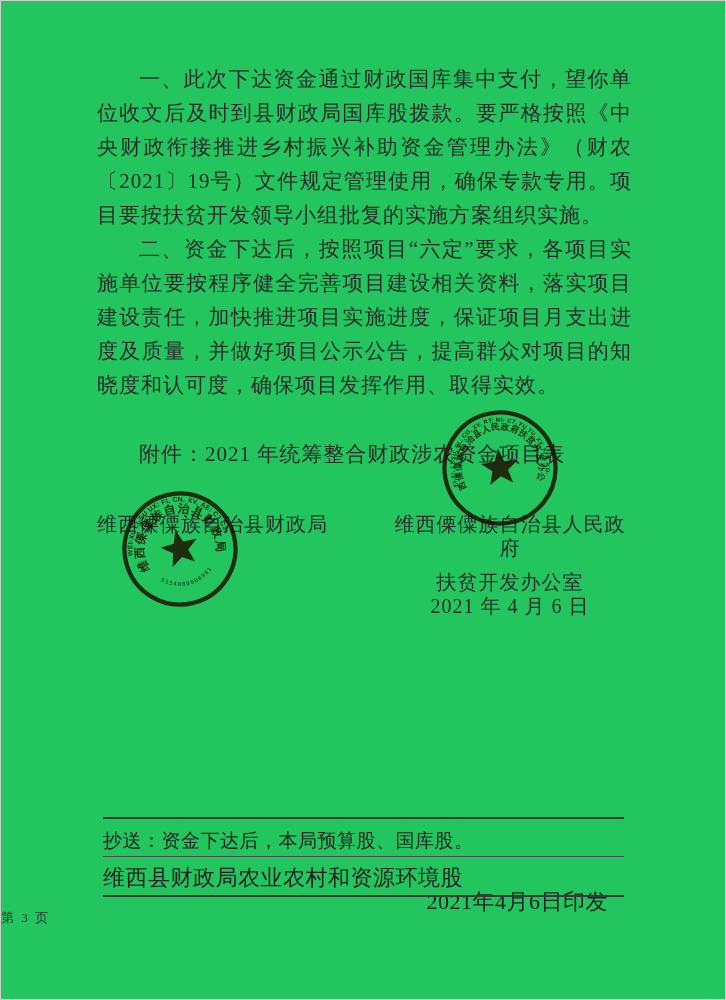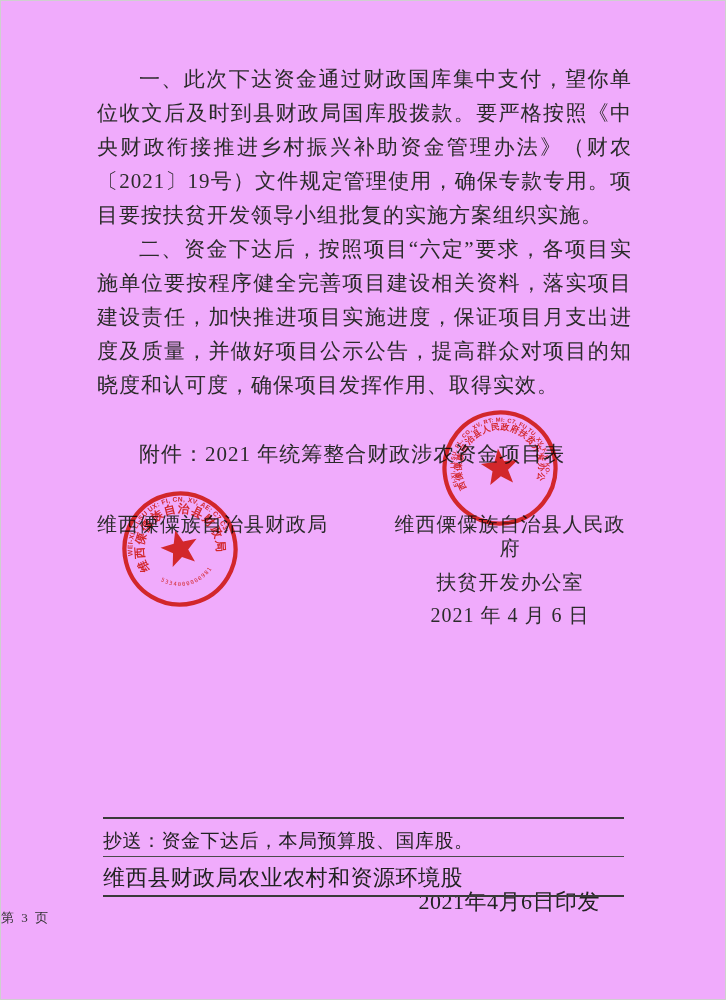--- a/index.html
+++ b/index.html
@@ -1,19 +1,19 @@
 <!DOCTYPE html>
 <html><head>
 <meta charset="utf-8">
 <style>
   html,body{margin:0;padding:0;background:#ffffff;}
   .page{
     position:relative;
     width:726px;height:1000px;
-    background:#f0abfc;
+    background:#22c55e;
     border:1px solid #cfcfcf;
     box-sizing:border-box;
     overflow:hidden;
     font-family:"Liberation Serif","DejaVu Serif",serif;
     color:#2b2b2b;
   }
   .body-text{
     position:absolute;left:96px;top:61px;width:535px;
     font-size:21px;line-height:34px;letter-spacing:1px;
     text-align:justify;color:#2b2b2b;
@@ -25,39 +25,39 @@
   }
   .sig-left{
     position:absolute;left:96px;top:511px;
     font-size:20px;line-height:24px;letter-spacing:1px;
   }
   .sig-right{
     position:absolute;left:388px;top:511px;width:242px;
     text-align:center;font-size:20px;line-height:24px;letter-spacing:1px;
   }
   .sig-right .org2{margin-top:10px;}
-  .sig-right .date{margin-top:9px;}
+  .sig-right .date{}
   .seal{position:absolute;mix-blend-mode:multiply;opacity:0.93;}
   .seal svg{display:block;}
   .seal-left{left:118px;top:487px;transform:rotate(-14deg);}
   .seal-right{left:438px;top:406px;transform:rotate(-6deg);}
   .rule{position:absolute;left:102px;width:521px;background:#3a3a3a;}
   .rule-1{top:816px;height:2px;}
   .rule-2{top:855px;height:1px;background:#4a4a4a;}
   .rule-3{top:894px;height:2px;}
   .cc-line{
     position:absolute;left:102px;top:828px;width:521px;
     font-size:19px;line-height:24px;letter-spacing:0.5px;color:#222;
   }
   .issuer-line{
     position:absolute;left:102px;top:865px;width:521px;
     font-size:22px;line-height:24px;letter-spacing:0.5px;color:#222;
   }
   .issuer-line .issuer{float:left;}
-  .issuer-line .issue-date{float:right;margin-right:24px;}
+  .issuer-line .issue-date{float:right;margin-right:16px;}
   .page-num{
     position:absolute;left:0;top:908px;width:726px;
     text-align:left;font-size:13px;letter-spacing:2px;color:#333;
   }
 </style>
 </head>
 <body>
 
 <div class="page">
 

